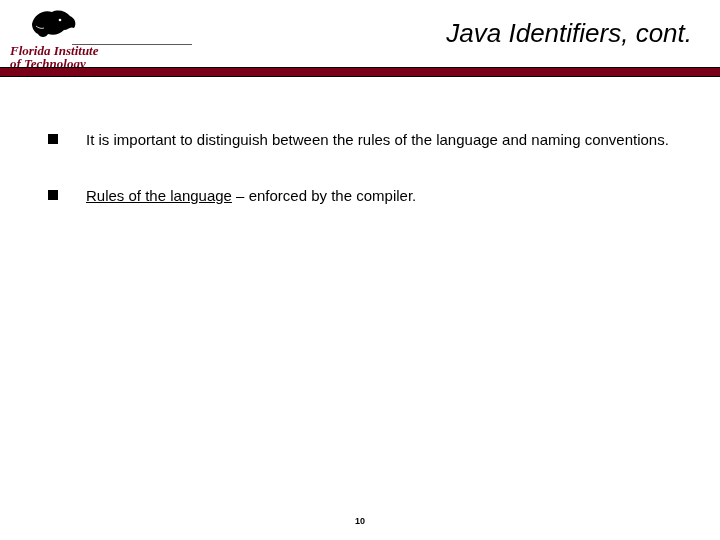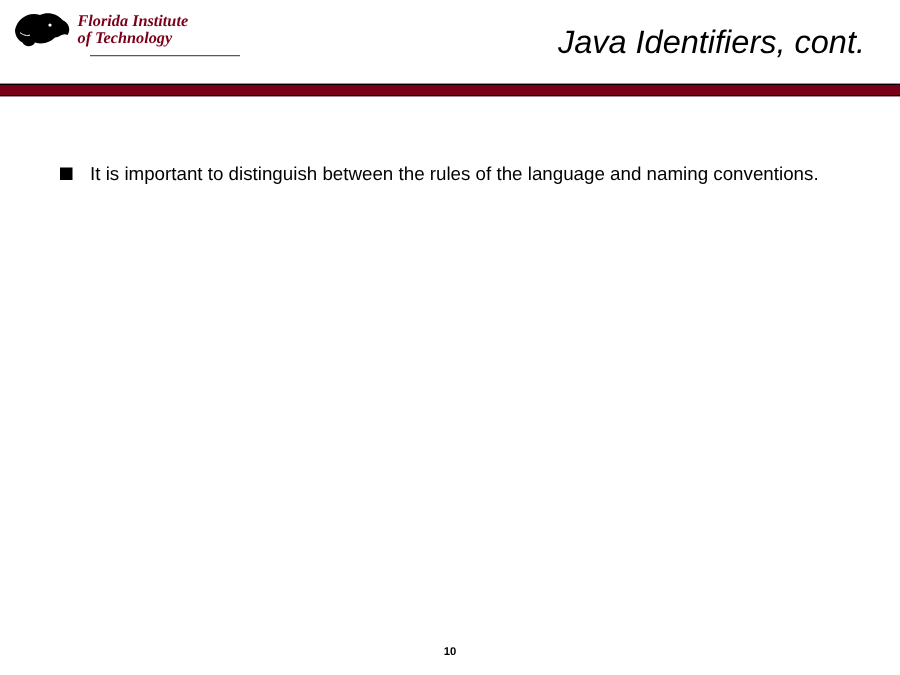--- a/index.html
+++ b/index.html
@@ -1,32 +1,32 @@
 <!DOCTYPE html>
 <html><head>
 <meta charset="utf-8">
 <style>
   * { margin: 0; padding: 0; box-sizing: border-box; }
   html, body { width: 720px; height: 540px; font-family: Arial, Helvetica, sans-serif; background: #fff; }
   .slide { width: 720px; height: 540px; position: relative; background: #fff; overflow: hidden; }
 
   .header { position: relative; height: 68px; }
-  .logo { position: absolute; left: 10px; top: 6px; display: flex; align-items: center; gap: 4px; }
+  .logo { position: absolute; left: 10px; top: 6px; display: flex; align-items: center; gap: 4px; flex-direction: column; }
   .panther { width: 48px; height: 34px; }
   .logo-text { display: flex; flex-direction: column; line-height: 1; }
   .logo-text .l1 { font-family: Georgia, 'Times New Roman', serif; font-style: italic; font-weight: bold; color: #7a0019; font-size: 13px; }
   .logo-text .l2 { font-family: Georgia, 'Times New Roman', serif; font-style: italic; font-weight: bold; color: #7a0019; font-size: 13px; }
   .logo-underline { position: absolute; left: 62px; top: 38px; width: 120px; height: 1px; background: #5a5a5a; }
 
   .title { position: absolute; right: 28px; top: 18px; font-style: italic; font-size: 26px; color: #000; font-family: Arial, Helvetica, sans-serif; }
 
   .rule { position: absolute; left: 0; top: 67px; width: 720px; height: 10px; background: #7a0019; border-top: 1px solid #000; border-bottom: 1px solid #000; }
 
   .content { position: absolute; left: 48px; top: 130px; right: 40px; }
-  .bullet { display: flex; align-items: flex-start; gap: 14px; margin-bottom: 36px; font-size: 15px; line-height: 1.35; color: #000; }
+  .bullet { display: flex; align-items: flex-start; gap: 28px; margin-bottom: 36px; font-size: 15px; line-height: 1.35; color: #000; }
   .bullet .sq { width: 10px; height: 10px; background: #000; flex: 0 0 10px; margin-top: 4px; }
   .bullet .txt { flex: 1; }
 
   .pagenum { position: absolute; left: 50%; transform: translateX(-50%); bottom: 14px; font-size: 9px; font-weight: bold; color: #000; }
 </style>
 </head>
 <body>
 
 <div class="slide">
 
@@ -46,17 +46,21 @@
     <div class="title">Java Identifiers, cont.</div>
   </div>
 
   <div class="rule"></div>
 
   <div class="content">
     <div class="bullet">
       <div class="sq"></div>
       <div class="txt"><span>It is important to distinguish between the rules of the language and naming conventions.</span></div>
     </div>
+    <div class="bullet">
+      <div class="sq"></div>
+      <div class="txt"><u><span>Rules of the language</span></u><span> – enforced by the compiler.</span></div>
+    </div>
   </div>
 
   <div class="pagenum">10</div>
 
 </div>
 
 </body></html>

